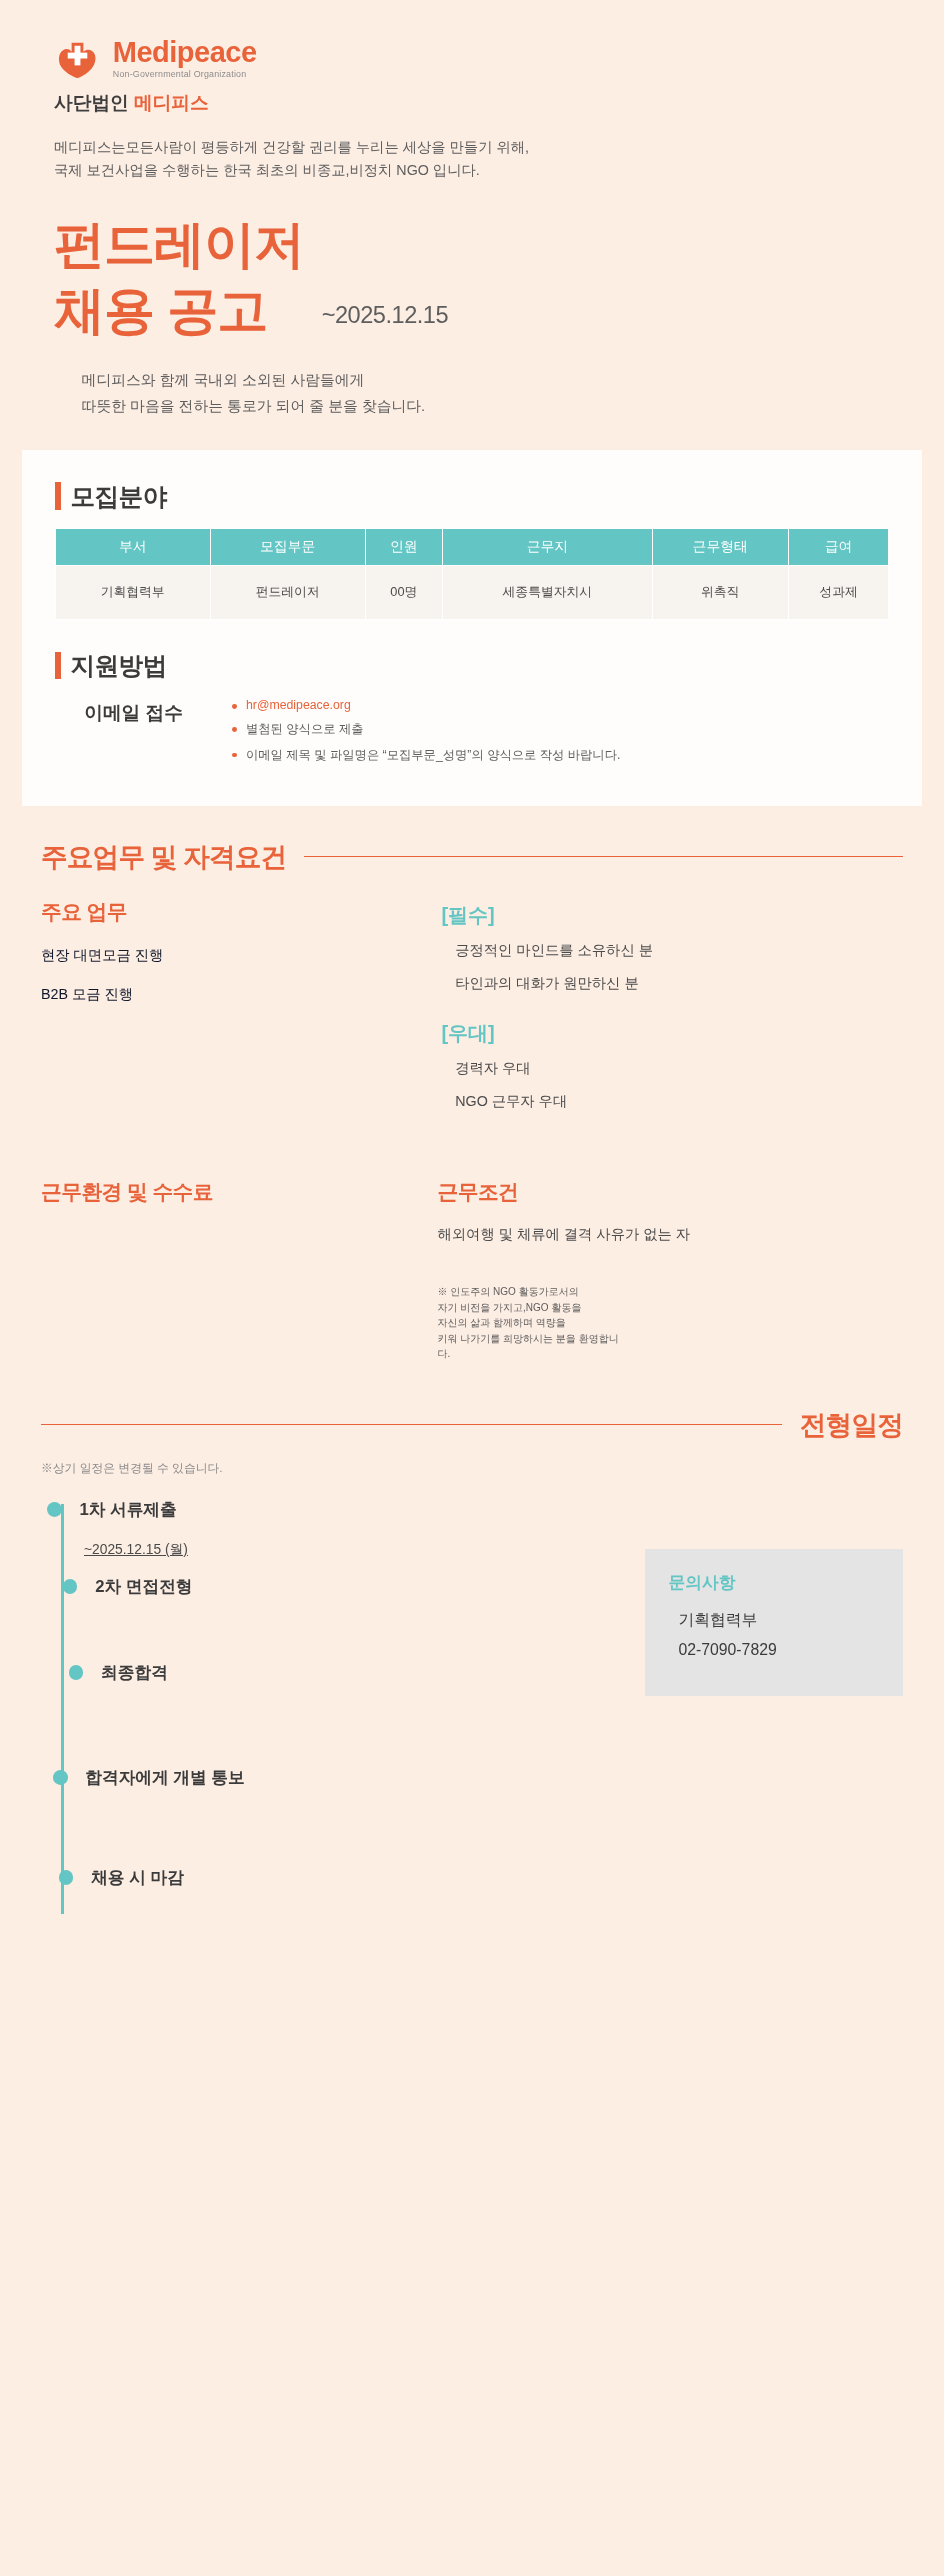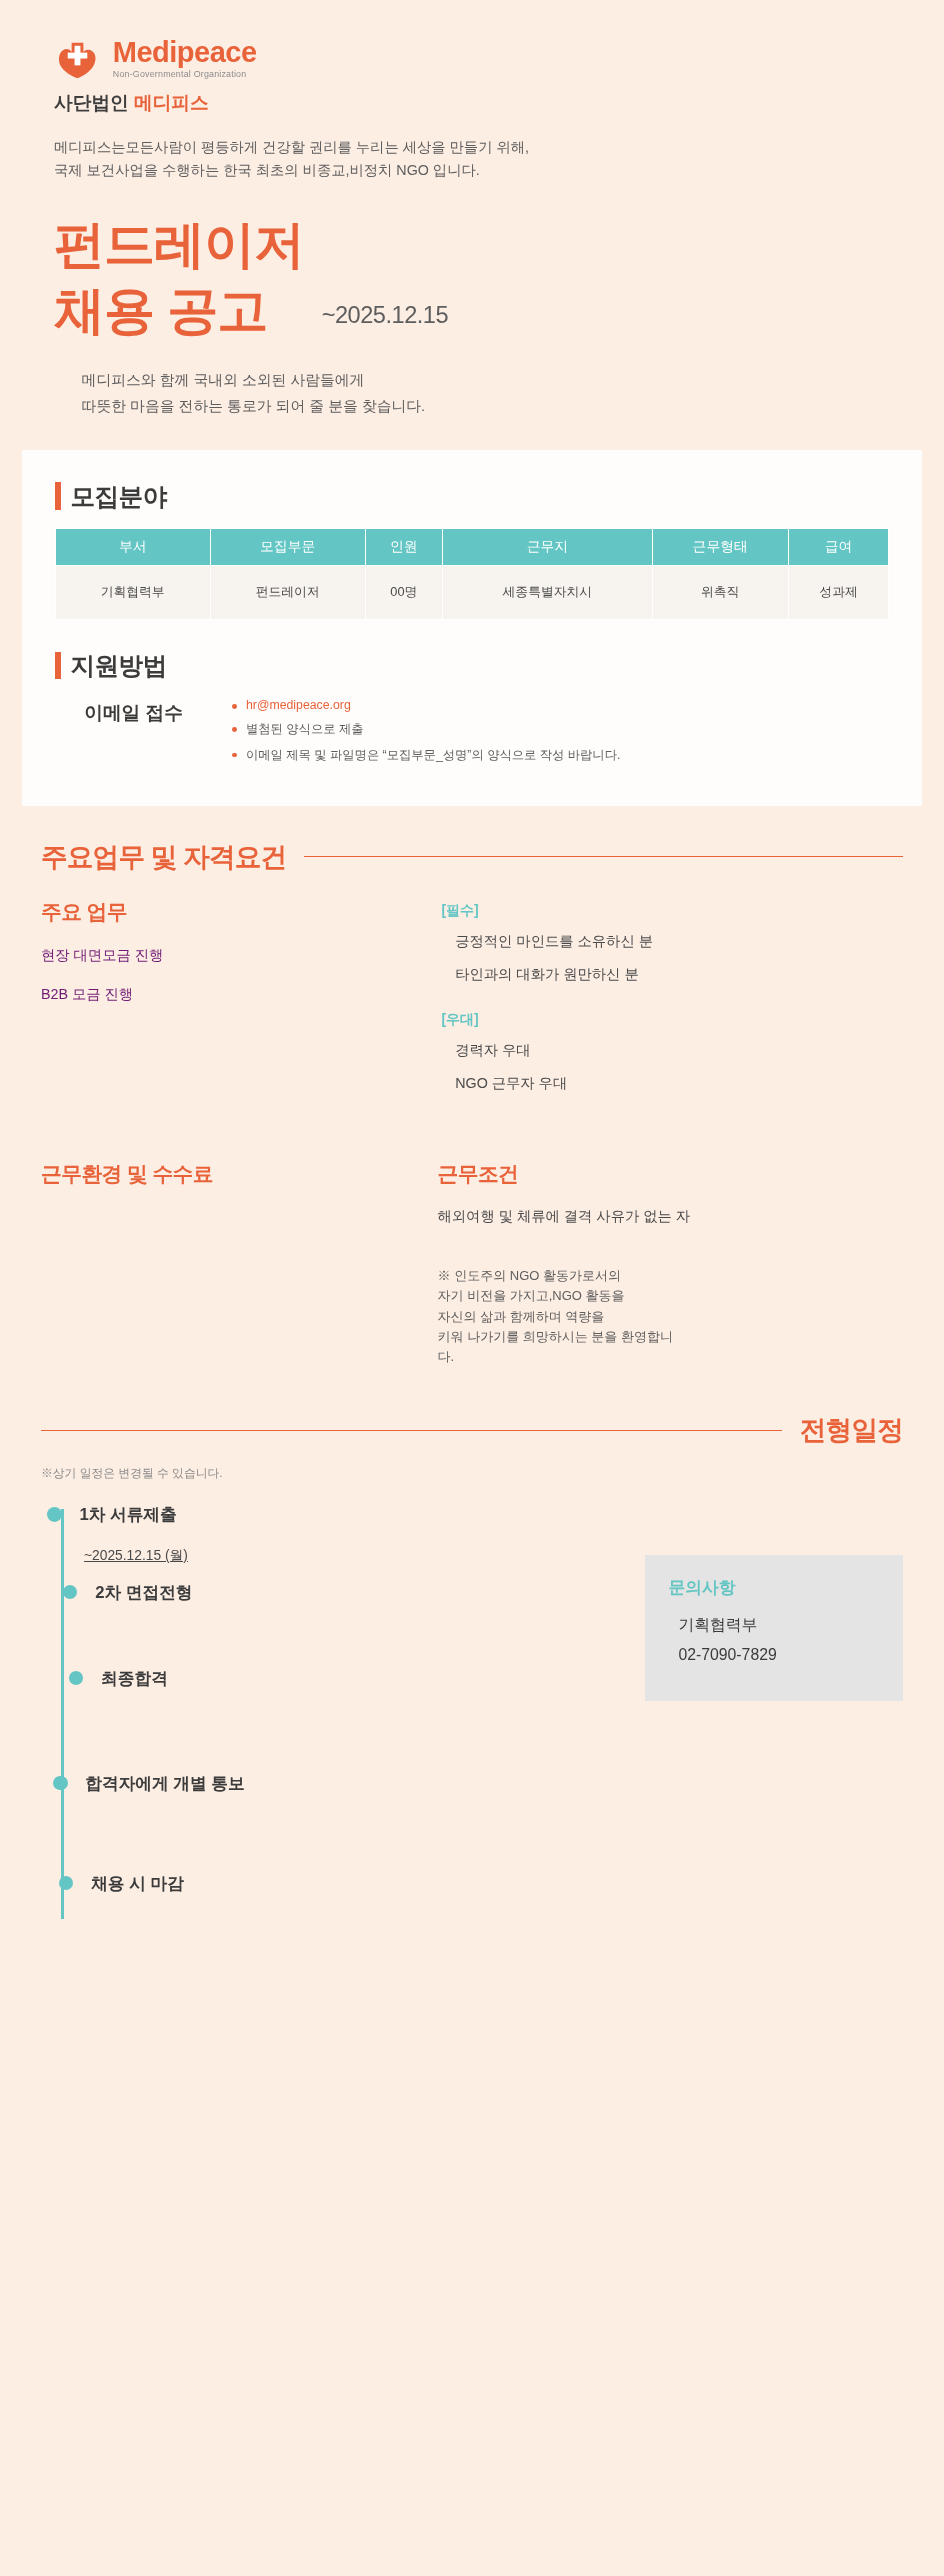--- a/index.html
+++ b/index.html
@@ -224,25 +224,25 @@
   }
   .sub-title {
     font-size: 20.7px;
     font-weight: bold;
     color: #e8623a;
     margin-bottom: 19.7px;
     letter-spacing: -0.5px;
   }
   .plain-item {
     font-size: 14.3px;
-    color: #701a75;
+    color: #0f172a;
     margin-bottom: 19.7px;
   }
   .tag {
-    font-size: 14px;
+    font-size: 20px;
     color: #64c6c4;
     font-weight: bold;
     margin: 3.9px 0 11.8px 3.9px;
   }
   .tag.second {
     margin-top: 27.6px;
   }
   .req-item {
     font-size: 14.3px;
     color: #4a4a4a;
@@ -288,21 +288,21 @@
     width: 3.9px;
     height: 3.9px;
     background: #8a8a8a;
   }
   .cond-lead {
     font-size: 14.3px;
     color: #4a4a4a;
     margin-bottom: 11.8px;
   }
   .cond-note {
-    font-size: 13px;
+    font-size: 10px;
     color: #5d5d5d;
     line-height: 1.55;
     margin-top: 40px;
   }
 
   
   .sched {
     margin-top: 45px;
     padding: 0 41px 59px 41px;
     position: relative;

